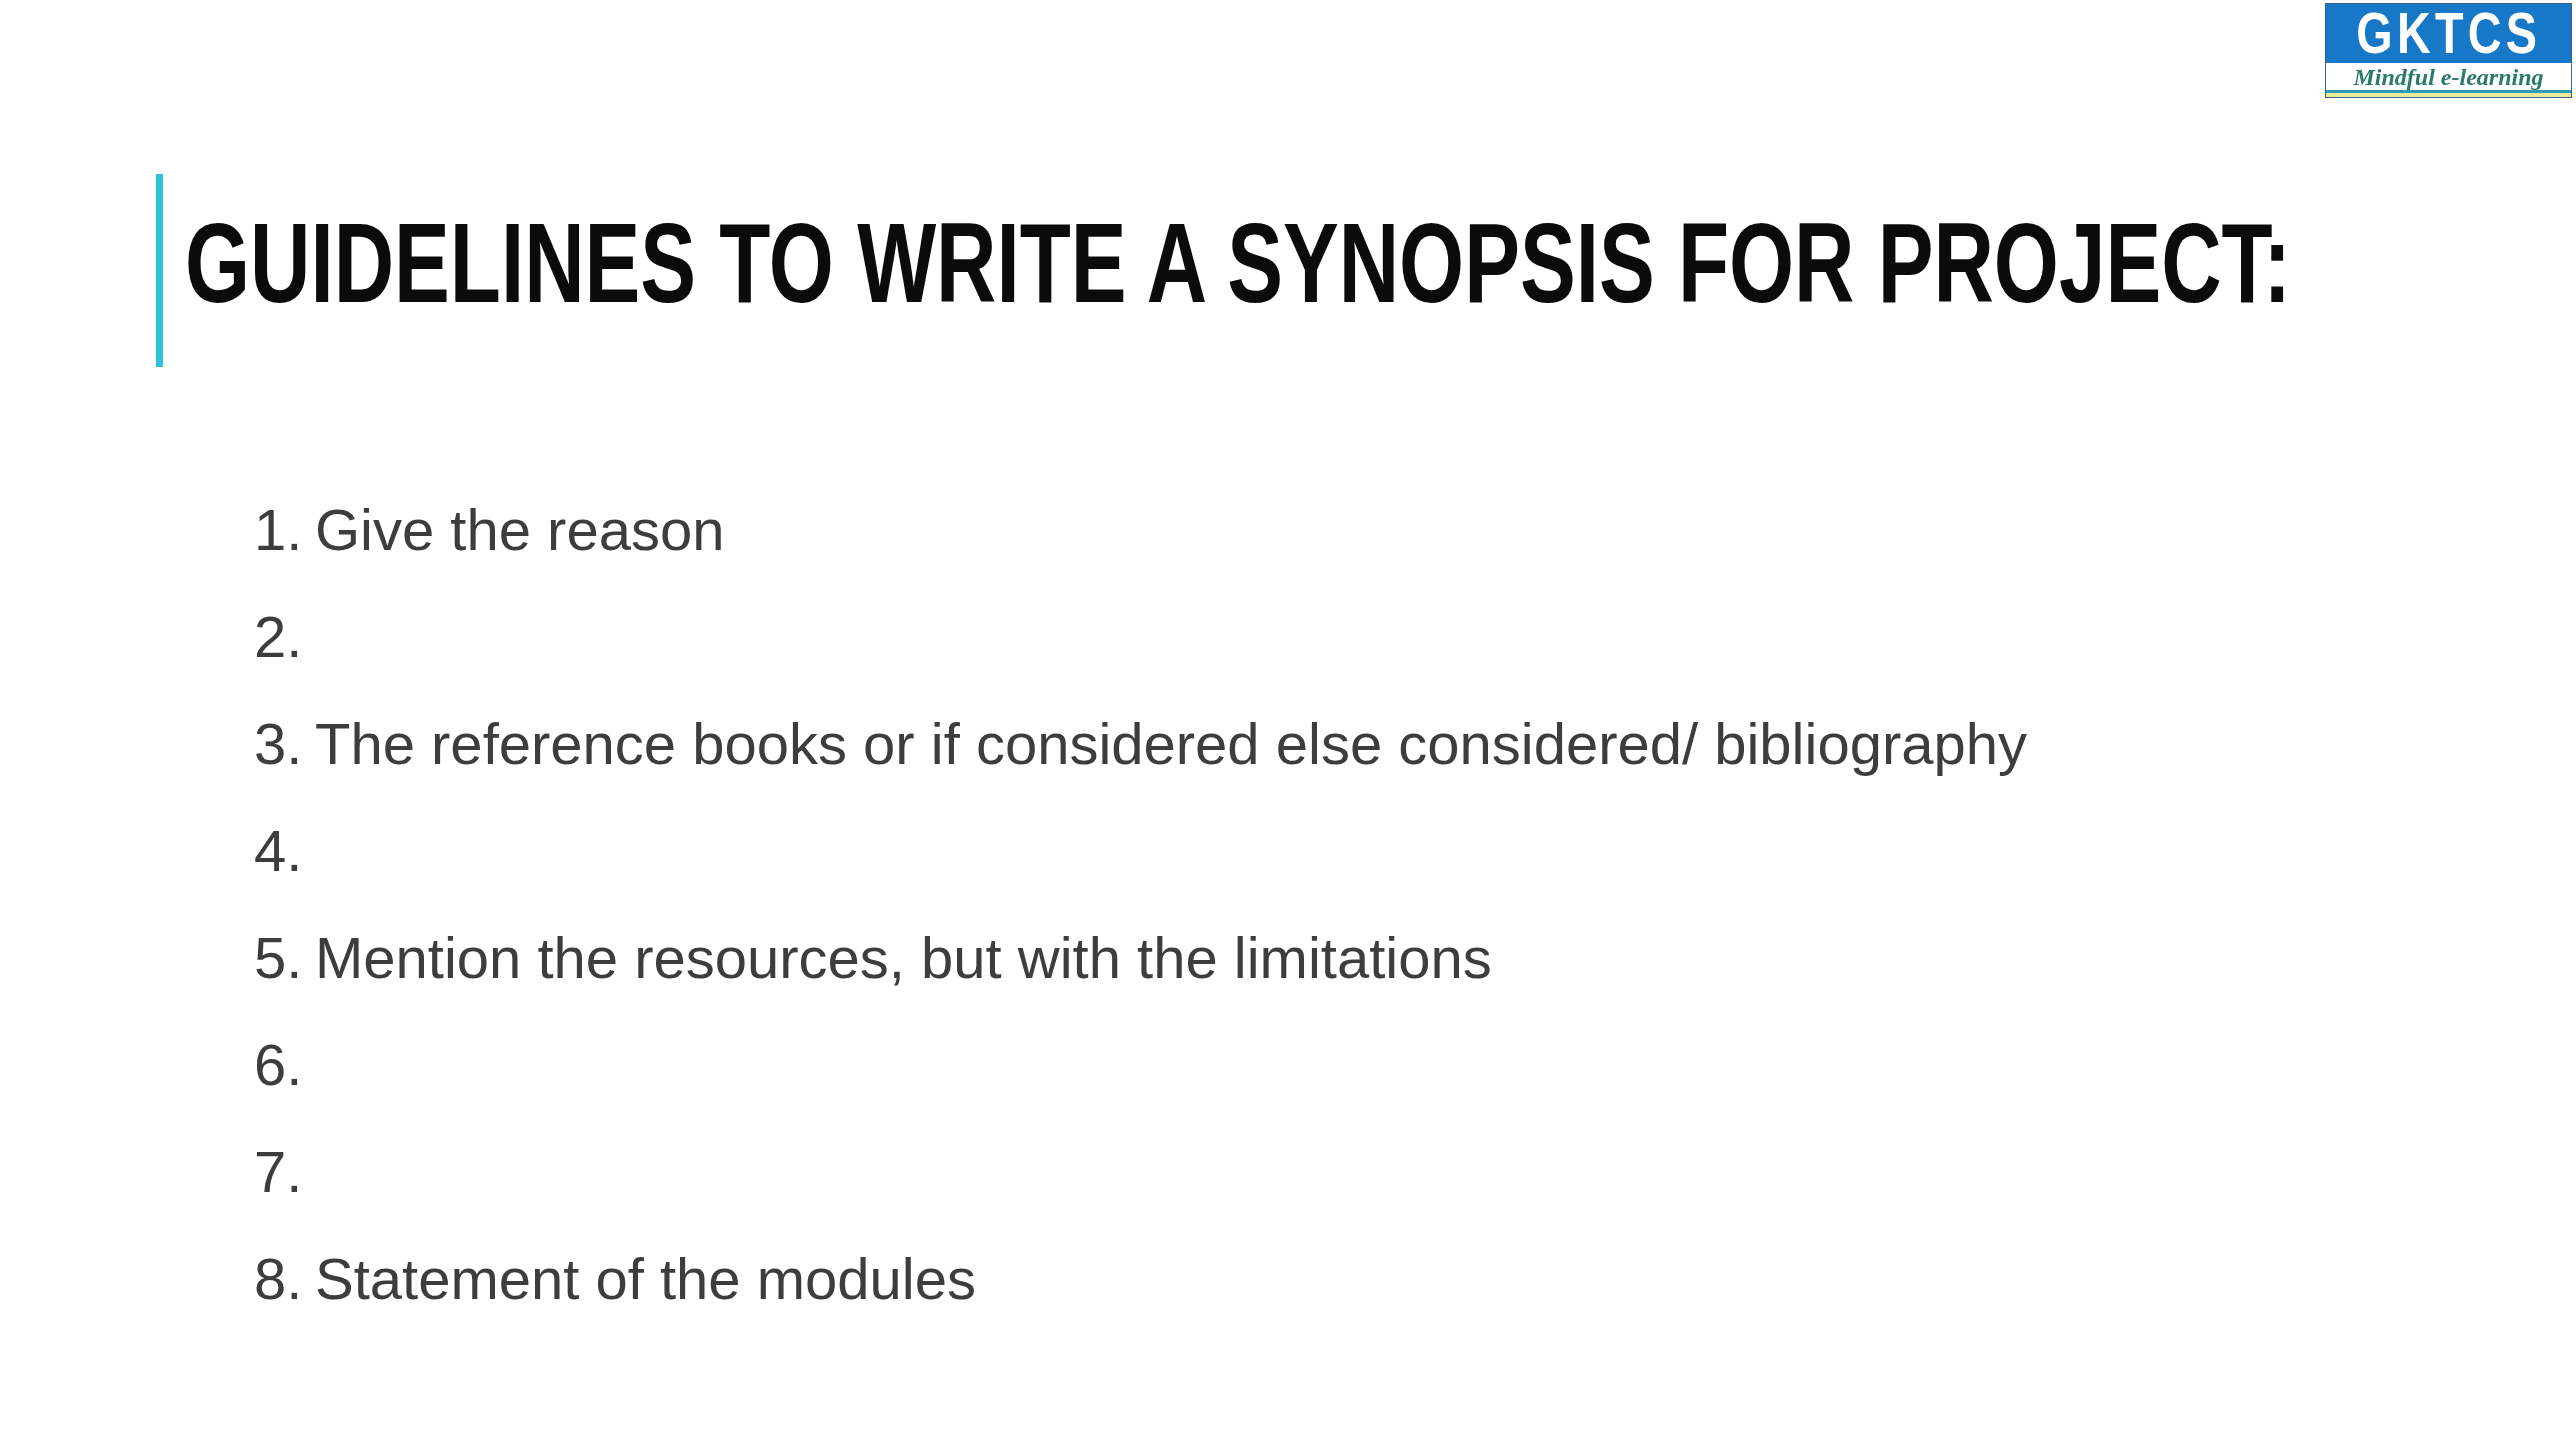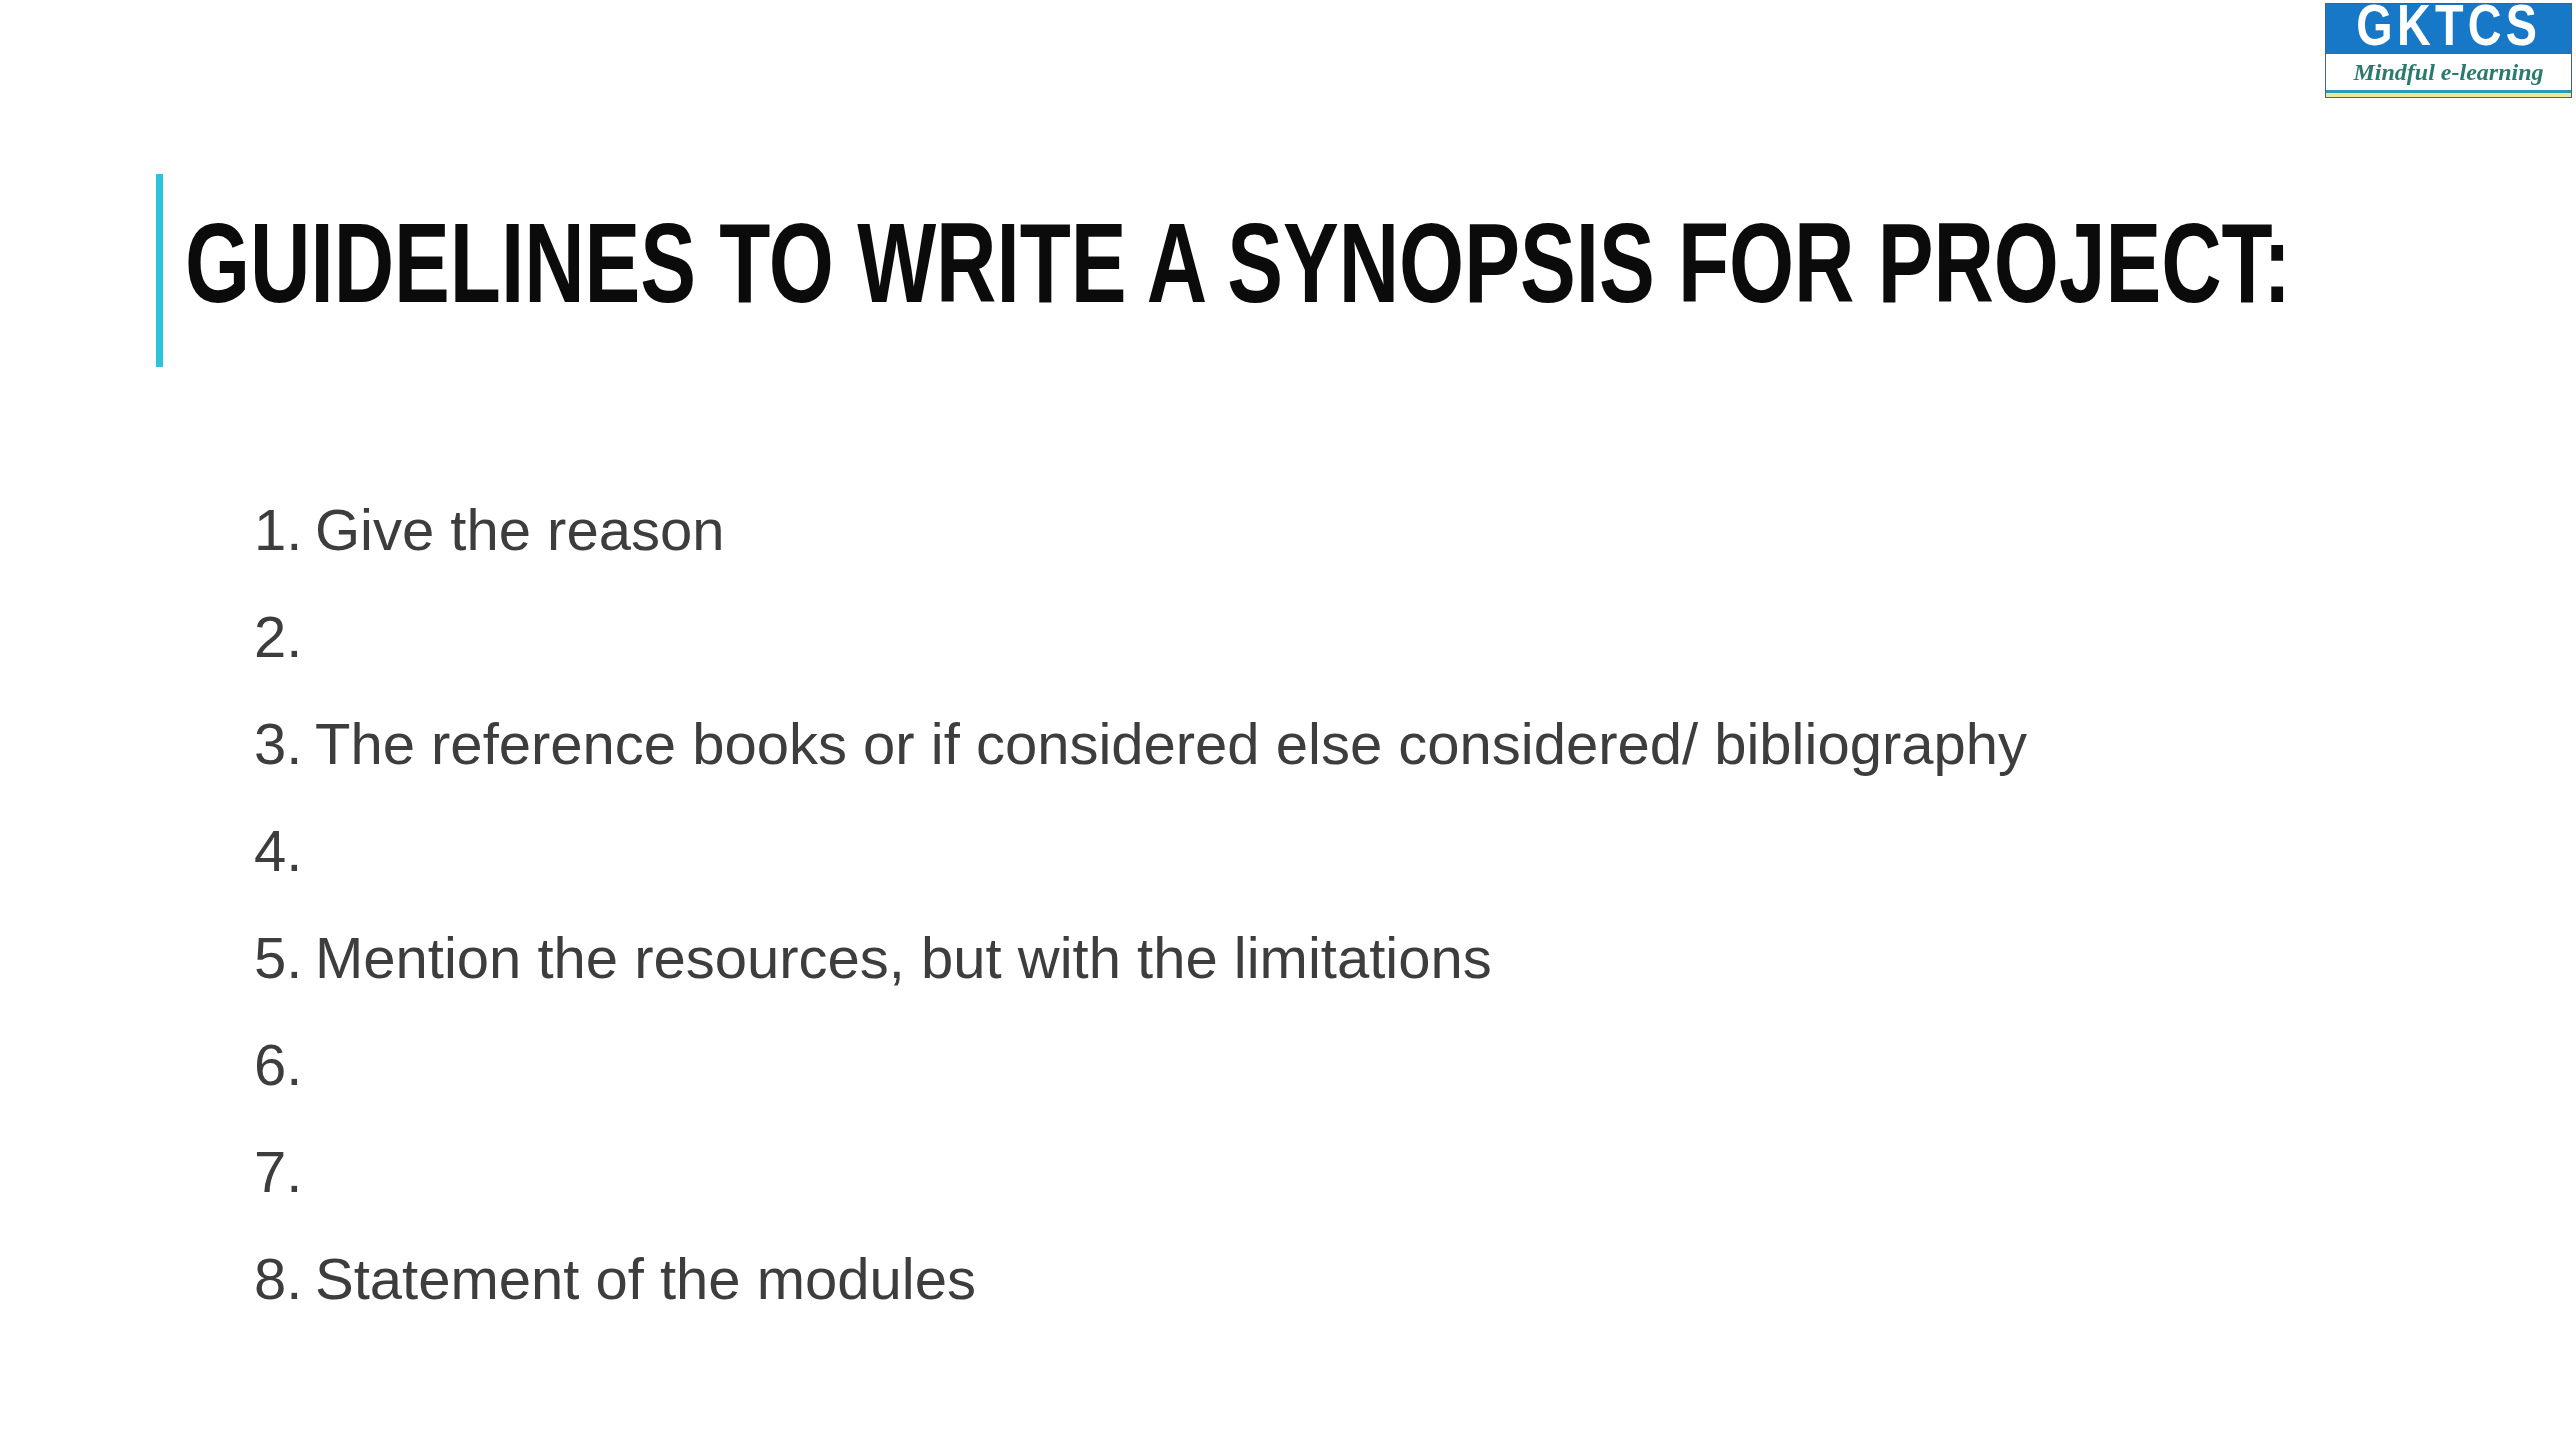--- a/index.html
+++ b/index.html
@@ -72,35 +72,35 @@
     border: 1.3px solid var(--logo-border, #39648f);
     box-sizing: border-box;
     display: flex;
     flex-direction: column;
     background: #ffffff;
   }
   .logo-blue {
     flex: 1;
     background: var(--logo-blue, #1878c8);
     display: flex;
-    align-items: flex-end;
+    align-items: center;
     justify-content: center;
     overflow: hidden;
   }
   .logo-brand {
     color: var(--logo-text, #ffffff);
     font-weight: 700;
     font-size: 57px;
     line-height: 1;
     letter-spacing: 5.2px;
     transform: scaleX(0.82);
     transform-origin: center;
   }
   .logo-strip {
-    height: 36px;
+    height: 27px;
     background: #ffffff;
     display: flex;
     align-items: center;
     justify-content: center;
     overflow: hidden;
   }
   .logo-tagline {
     font-family: "Liberation Serif", serif;
     font-style: italic;
     font-weight: 700;

